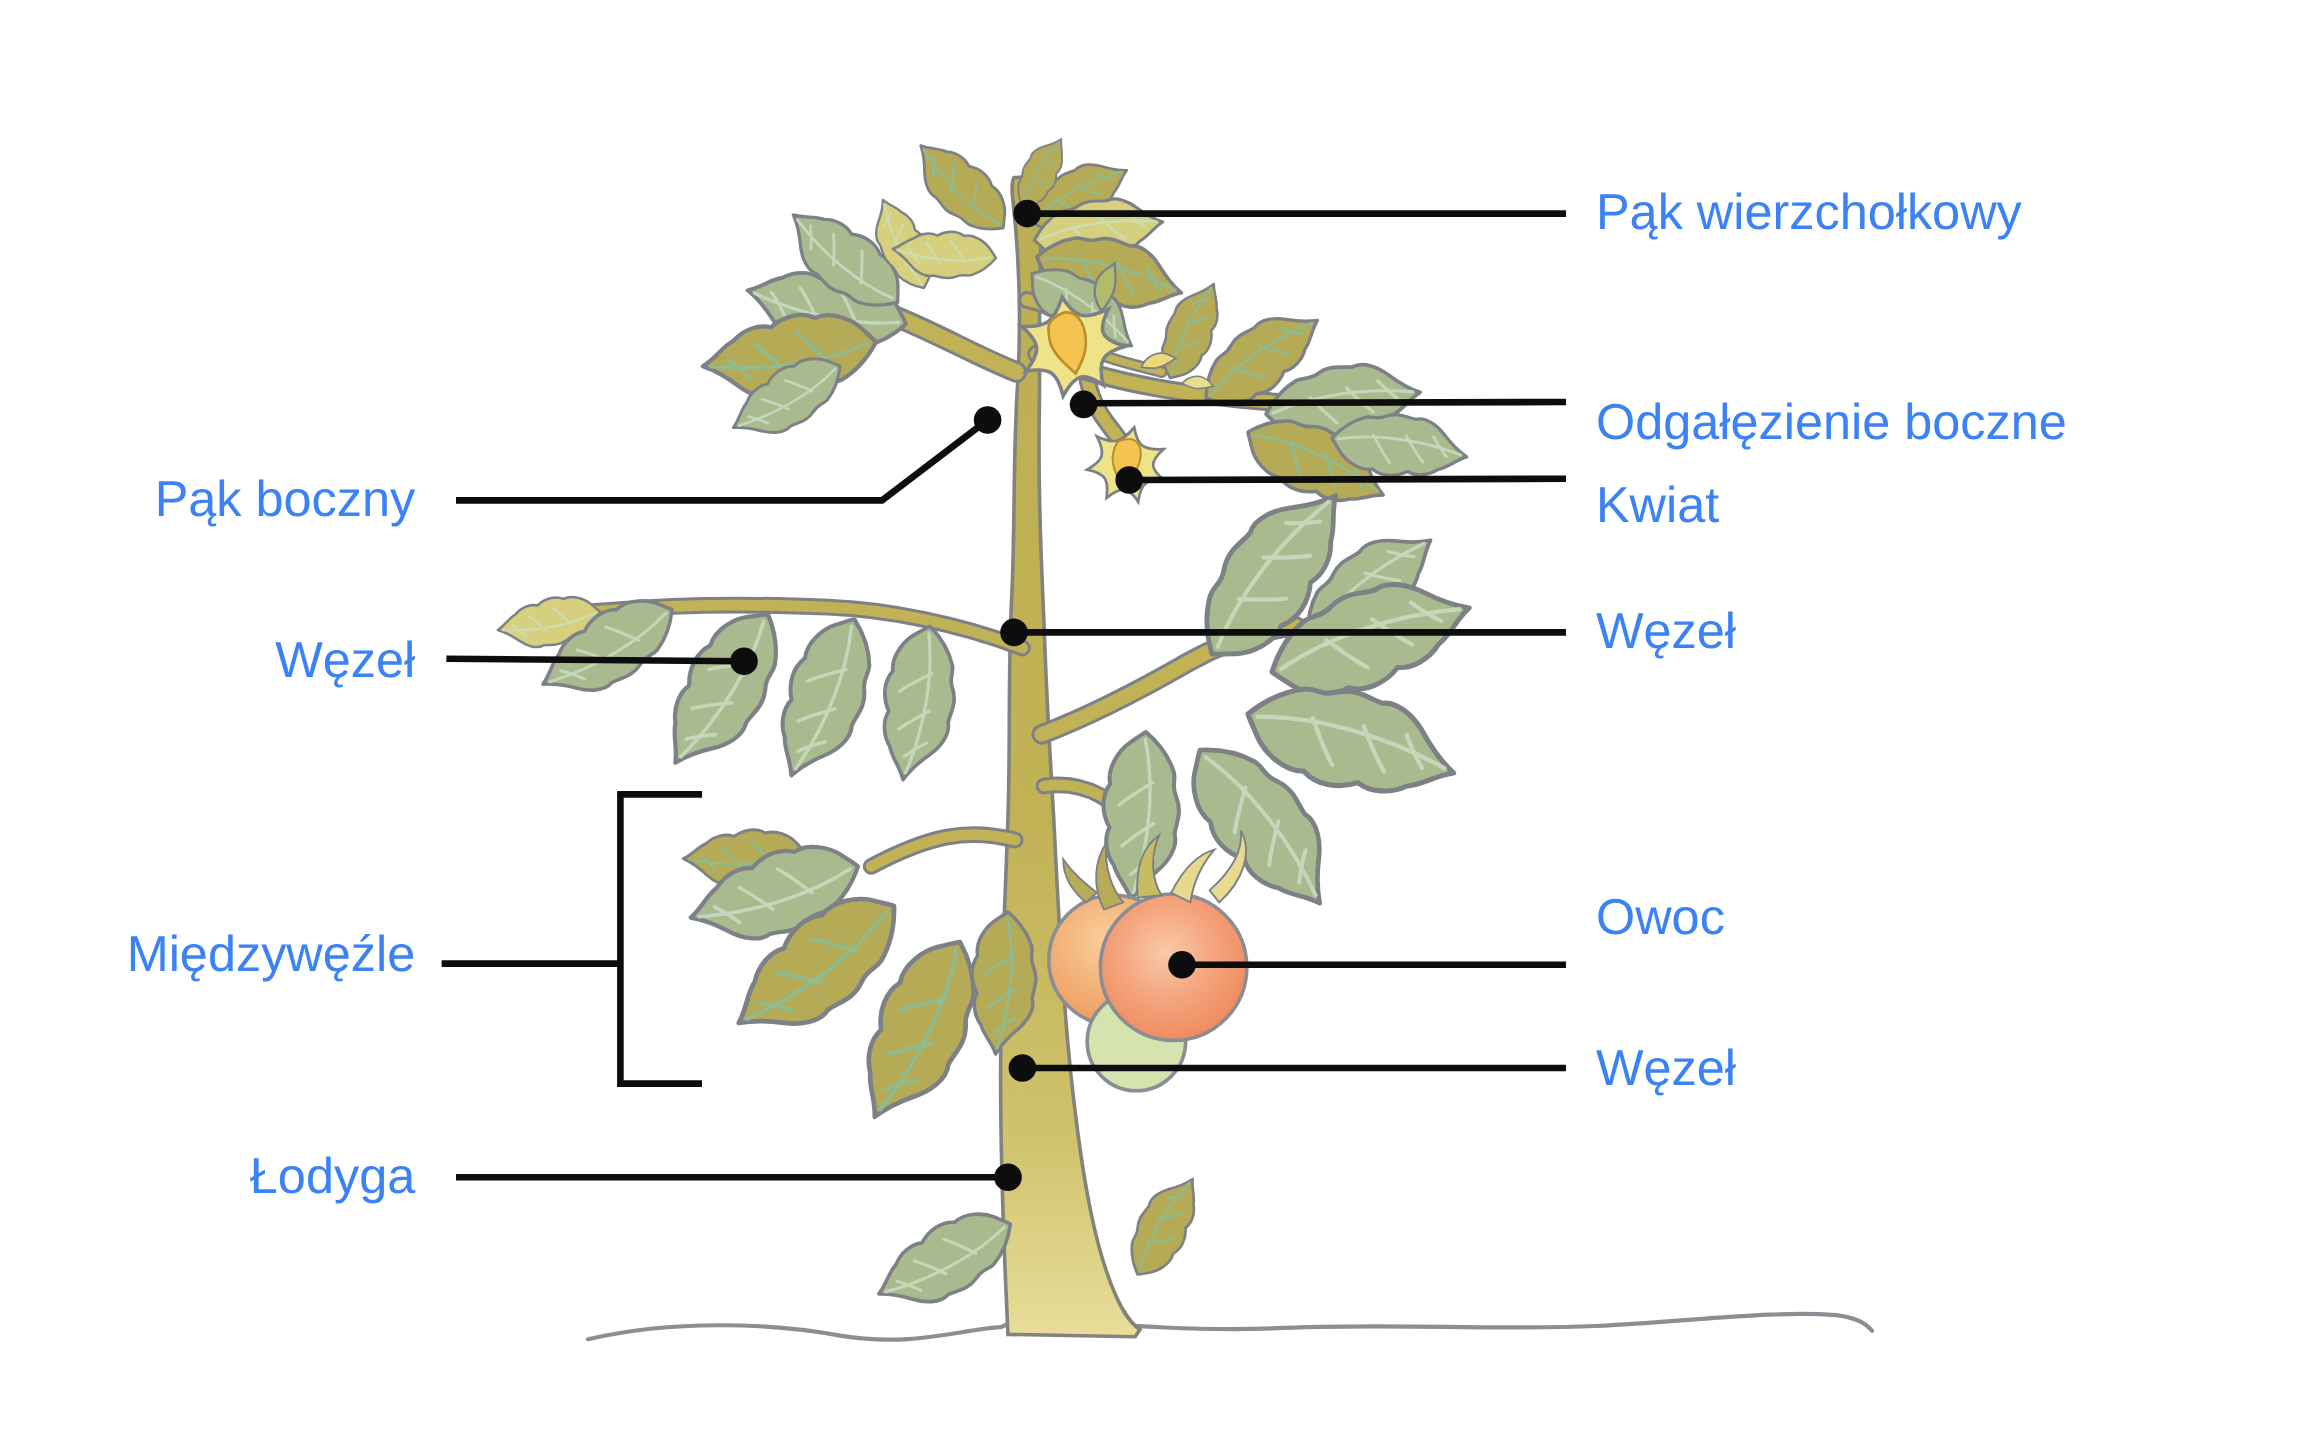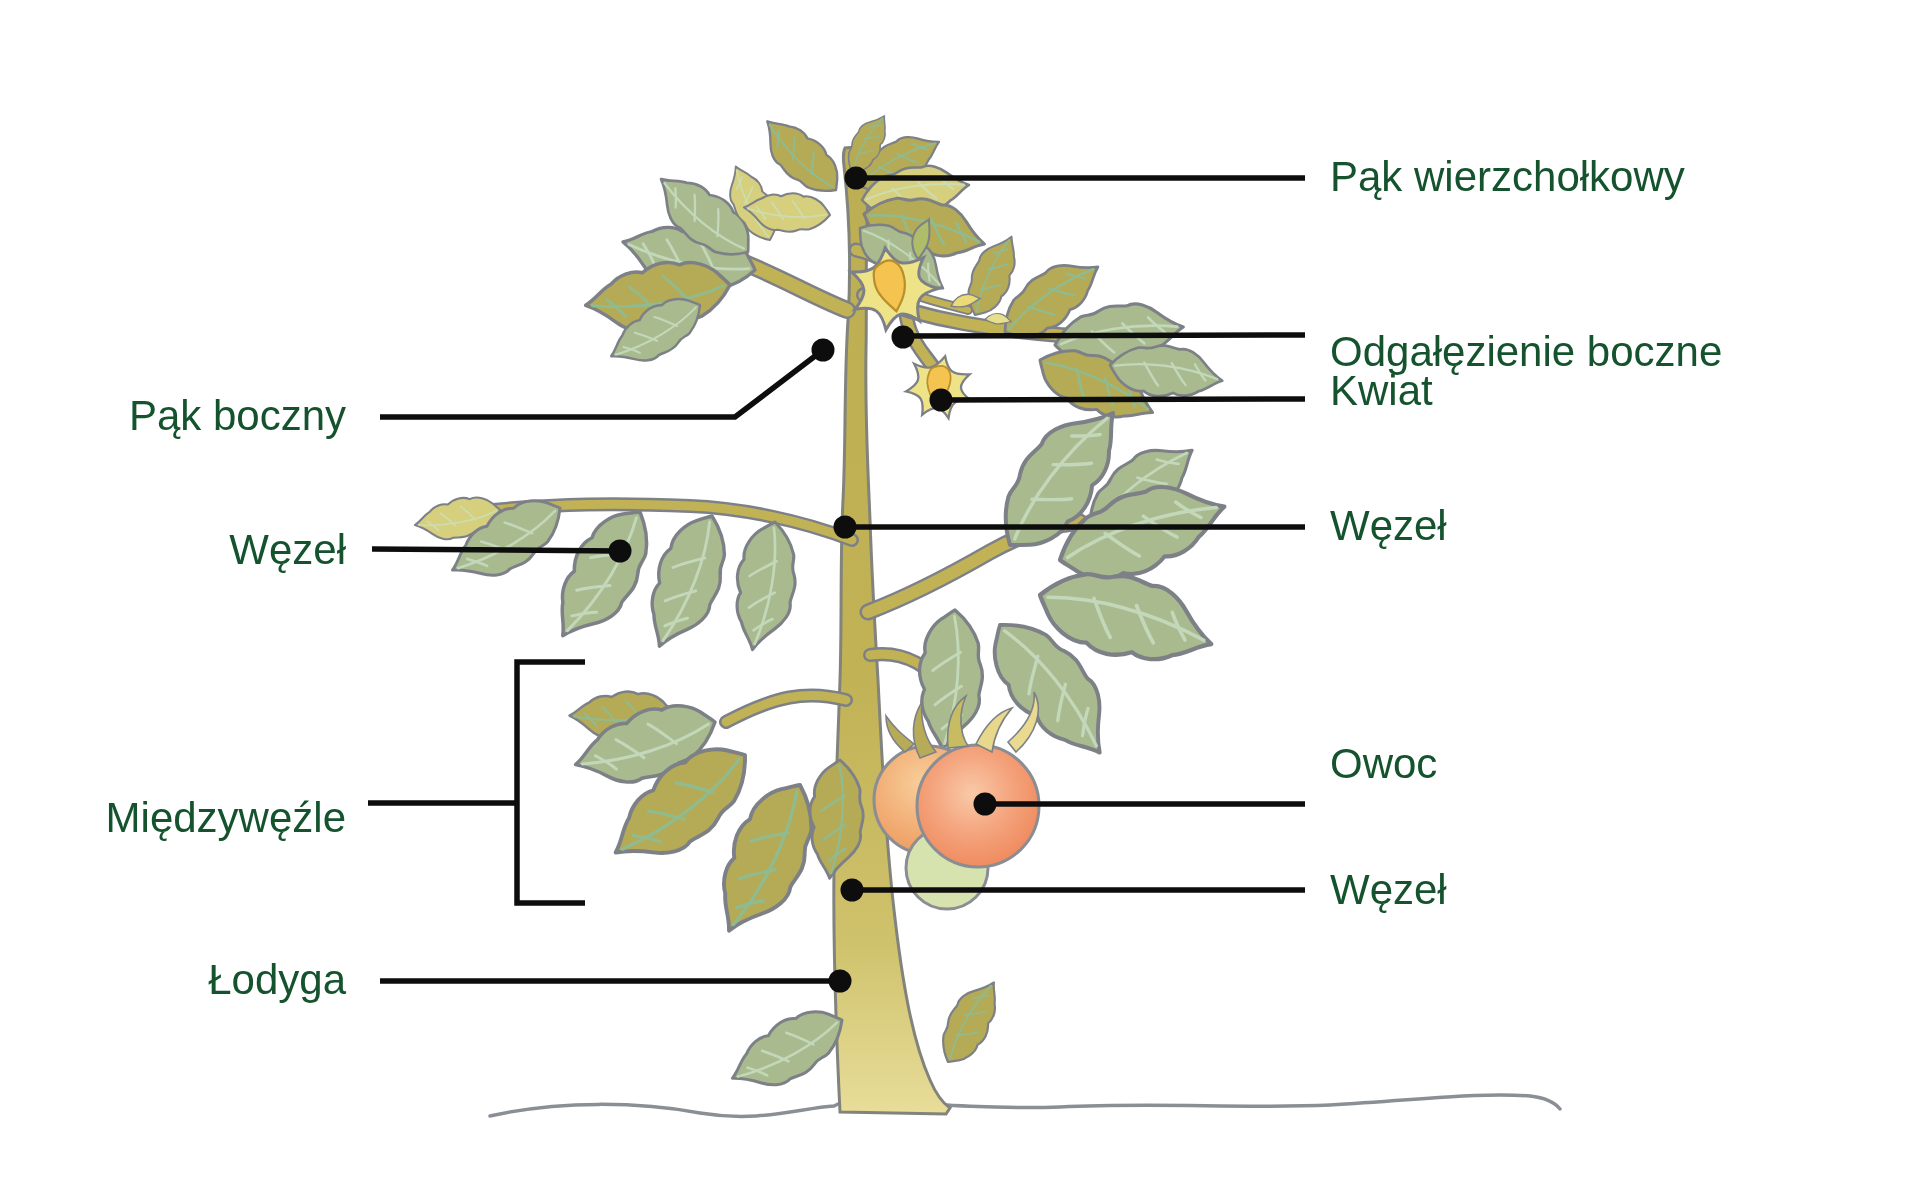--- a/index.html
+++ b/index.html
@@ -8,21 +8,21 @@
     width:1920px;height:1200px;
     background:#ffffff;
     font-family:"Liberation Sans", sans-serif;
     overflow:hidden;
   }
   #art{position:absolute;left:0;top:0;}
   .lbl{
     position:absolute;
     font-size:42px;
     line-height:48px;
-    color:#14532d;
+    color:#3b82f6;
     white-space:nowrap;
   }
   .lbl.right{left:1330px;}
   .lbl.left{right:1574px;text-align:center;}
 
   
   .blade{fill:var(--lf,#a9bb8e);stroke:#7d8187;stroke-width:2.6;stroke-linejoin:round;}
   .vein{fill:none;stroke:var(--vn,#c3d8ba);stroke-width:2.2;stroke-linecap:round;}
   .g-green{--lf:#a9bb8e;--vn:#c3d8ba;}
   .g-olive{--lf:#b5aa55;--vn:#90bb8e;}
@@ -209,23 +209,23 @@
       <circle class="dot" cx="985" cy="804" r="11.5"></circle>
       <circle class="dot" cx="852" cy="890" r="11.5"></circle>
       <circle class="dot" cx="823" cy="350" r="11.5"></circle>
       <circle class="dot" cx="620" cy="551" r="11.5"></circle>
       <circle class="dot" cx="840" cy="981" r="11.5"></circle>
     </g>
   </svg>
 
   <div class="lbl right" style="top:153px">Pąk wierzchołkowy</div>
   <div class="lbl right" style="top:328px">Odgałęzienie boczne</div>
-  <div class="lbl right" style="top:367px">Kwiat</div>
+  <div class="lbl right" style="top:397px">Kwiat</div>
   <div class="lbl right" style="top:502px">Węzeł</div>
   <div class="lbl right" style="top:740px">Owoc</div>
   <div class="lbl right" style="top:866px">Węzeł</div>
 
   <div class="lbl left" style="top:392px">Pąk boczny</div>
   <div class="lbl left" style="top:526px">Węzeł</div>
-  <div class="lbl left" style="top:794px">Międzywęźle</div>
+  <div class="lbl left" style="top:771px">Międzywęźle</div>
   <div class="lbl left" style="top:956px">Łodyga</div>
 
 </div>
 
 </body></html>

